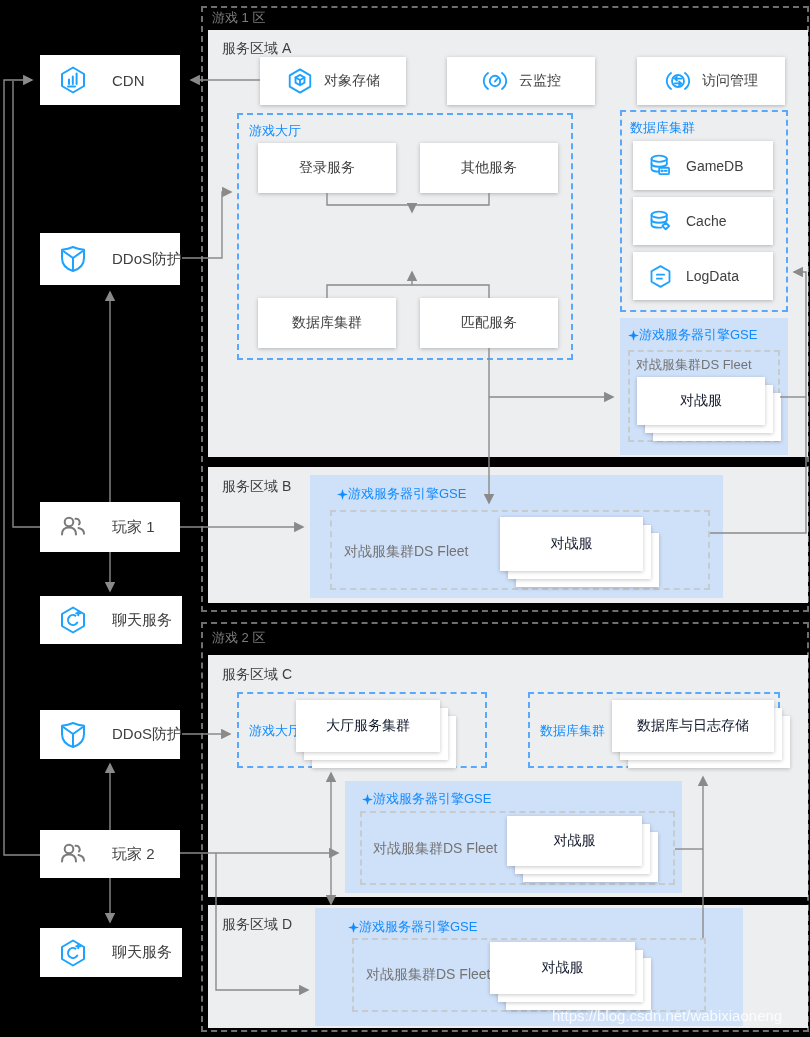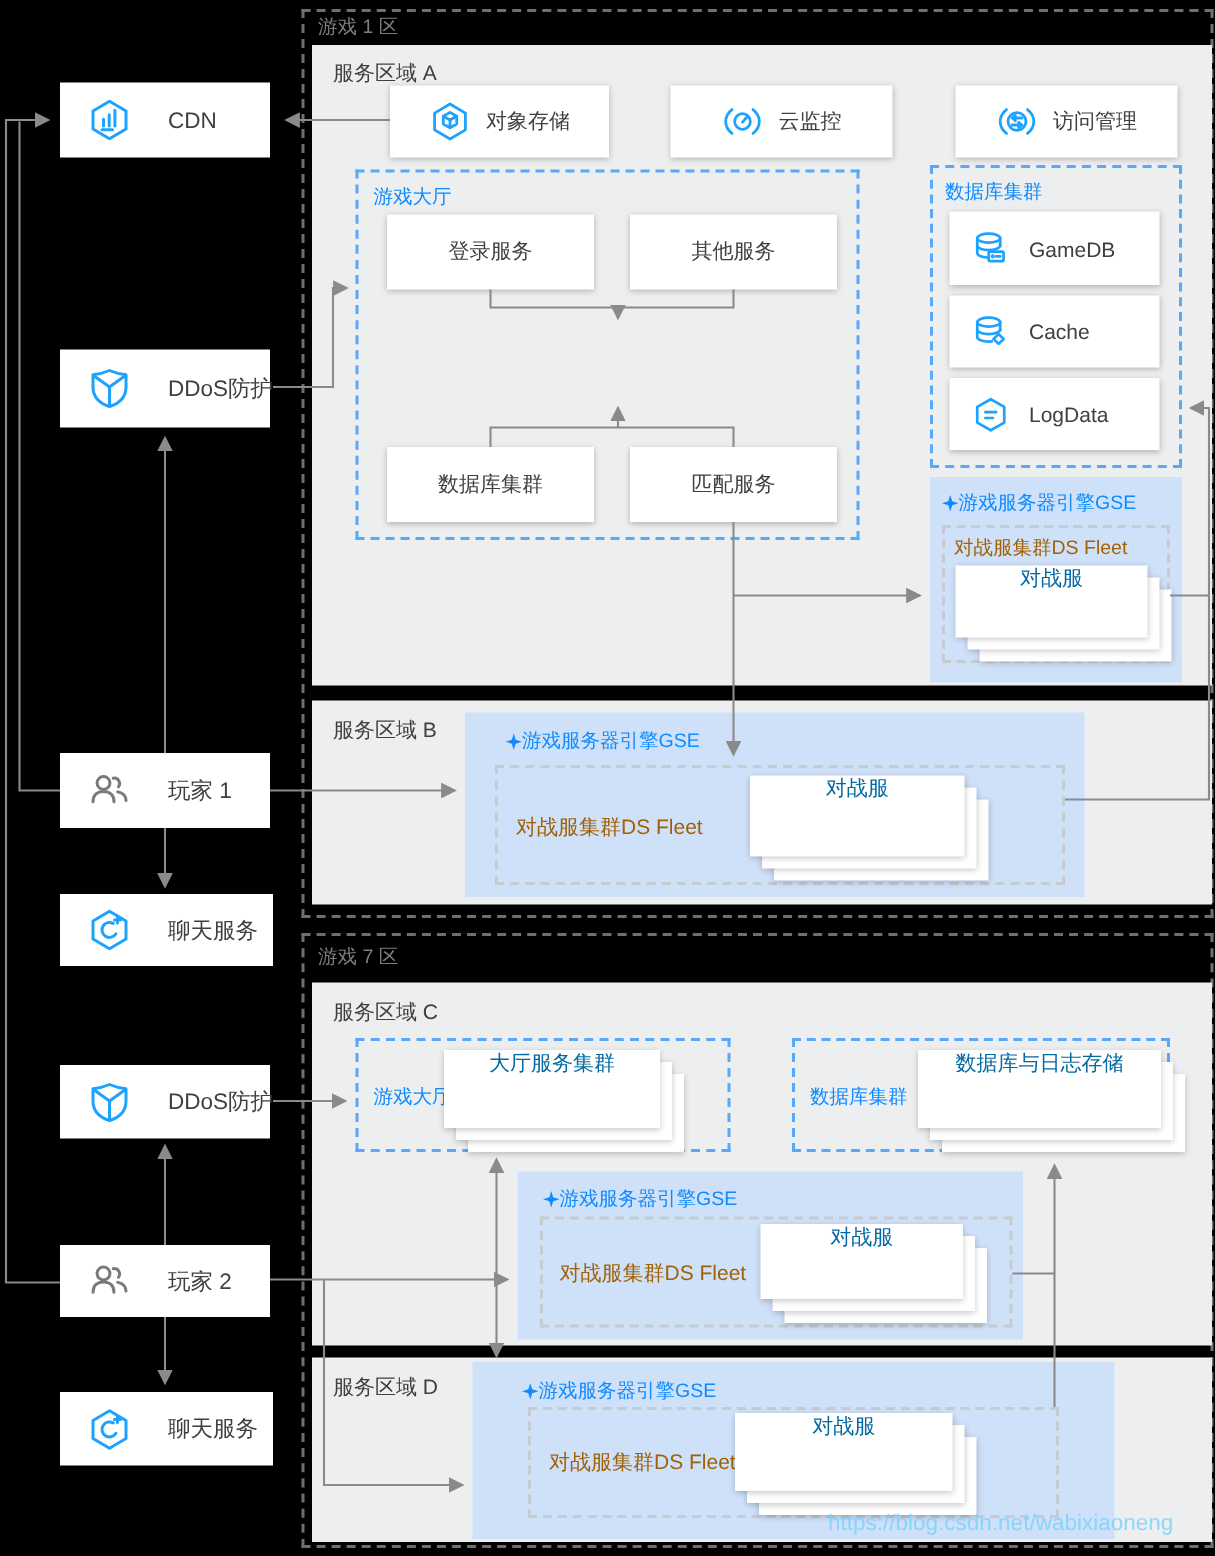--- a/index.html
+++ b/index.html
@@ -13,42 +13,42 @@
         display:flex;align-items:center;justify-content:center;
         font-size:14px;color:#404040;white-space:nowrap;}
   .node.rail{justify-content:flex-start;padding-left:18px;gap:24px;font-size:15px;box-sizing:border-box;}
   .node.svcrow{gap:10px;}
   .node.dbrow{justify-content:flex-start;padding-left:14px;gap:12px;box-sizing:border-box;}
   .dashed-blue{position:absolute;border:2px dashed #58a9fb;box-sizing:border-box;}
   .blue-label{position:absolute;color:#0f8bff;font-size:13px;white-space:nowrap;}
   .gse{position:absolute;background:#cfe0f9;}
   .gse-title{position:absolute;color:#0f8bff;font-size:13px;display:flex;align-items:center;gap:0;white-space:nowrap;}
   .fleet{position:absolute;border:2px dashed #c6cbd0;box-sizing:border-box;}
-  .fleet-label{position:absolute;color:#a16207;font-size:13px;white-space:nowrap;}
+  .fleet-label{position:absolute;color:#737373;font-size:13px;white-space:nowrap;}
   .fleet-label.big{font-size:14px;}
   .stack{position:absolute;}
   .stack .layer{position:absolute;inset:0;background:#fff;box-shadow:0 1px 4px rgba(0,0,0,.22);}
   .stack .l1{transform:translate(8px,8px);}
   .stack .l2{transform:translate(16px,16px);}
   .stack .card{position:absolute;inset:0;background:#fff;box-shadow:0 1px 4px rgba(0,0,0,.22);
-               display:flex;align-items:flex-start;justify-content:center;font-size:14px;color:#0369a1;}
+               display:flex;align-items:center;justify-content:center;font-size:14px;color:#0f172a;}
   .connectors{position:absolute;left:0;top:0;z-index:6;pointer-events:none;}
-  .watermark{position:absolute;left:552px;top:1007px;font-size:15px;color:#7dd3fc;opacity:.85;z-index:7;}
+  .watermark{position:absolute;left:552px;top:1007px;font-size:15px;color:#ffffff;opacity:.85;z-index:7;}
   svg.ic{display:block;flex:none;}
 </style>
 </head>
 <body>
 
 <div class="stage">
 
   <div class="zone-border" style="left:201px;top:6px;width:604px;height:602px;"></div>
   <div class="zone-label" style="left:212px;top:9px;">游戏 1 区</div>
 
   <div class="zone-border" style="left:201px;top:622px;width:604px;height:406px;"></div>
-  <div class="zone-label" style="left:212px;top:629px;">游戏 7 区</div>
+  <div class="zone-label" style="left:212px;top:629px;">游戏 2 区</div>
 
   <div class="area" style="left:208px;top:30px;width:600px;height:427px;"></div>
   <div class="area" style="left:208px;top:467px;width:600px;height:136px;"></div>
   <div class="area" style="left:208px;top:655px;width:600px;height:242px;"></div>
   <div class="area" style="left:208px;top:905px;width:600px;height:123px;"></div>
 
   <div class="area-label" style="left:222px;top:40px;">服务区域 A</div>
   <div class="area-label" style="left:222px;top:478px;">服务区域 B</div>
   <div class="area-label" style="left:222px;top:666px;">服务区域 C</div>
   <div class="area-label" style="left:222px;top:916px;">服务区域 D</div>

